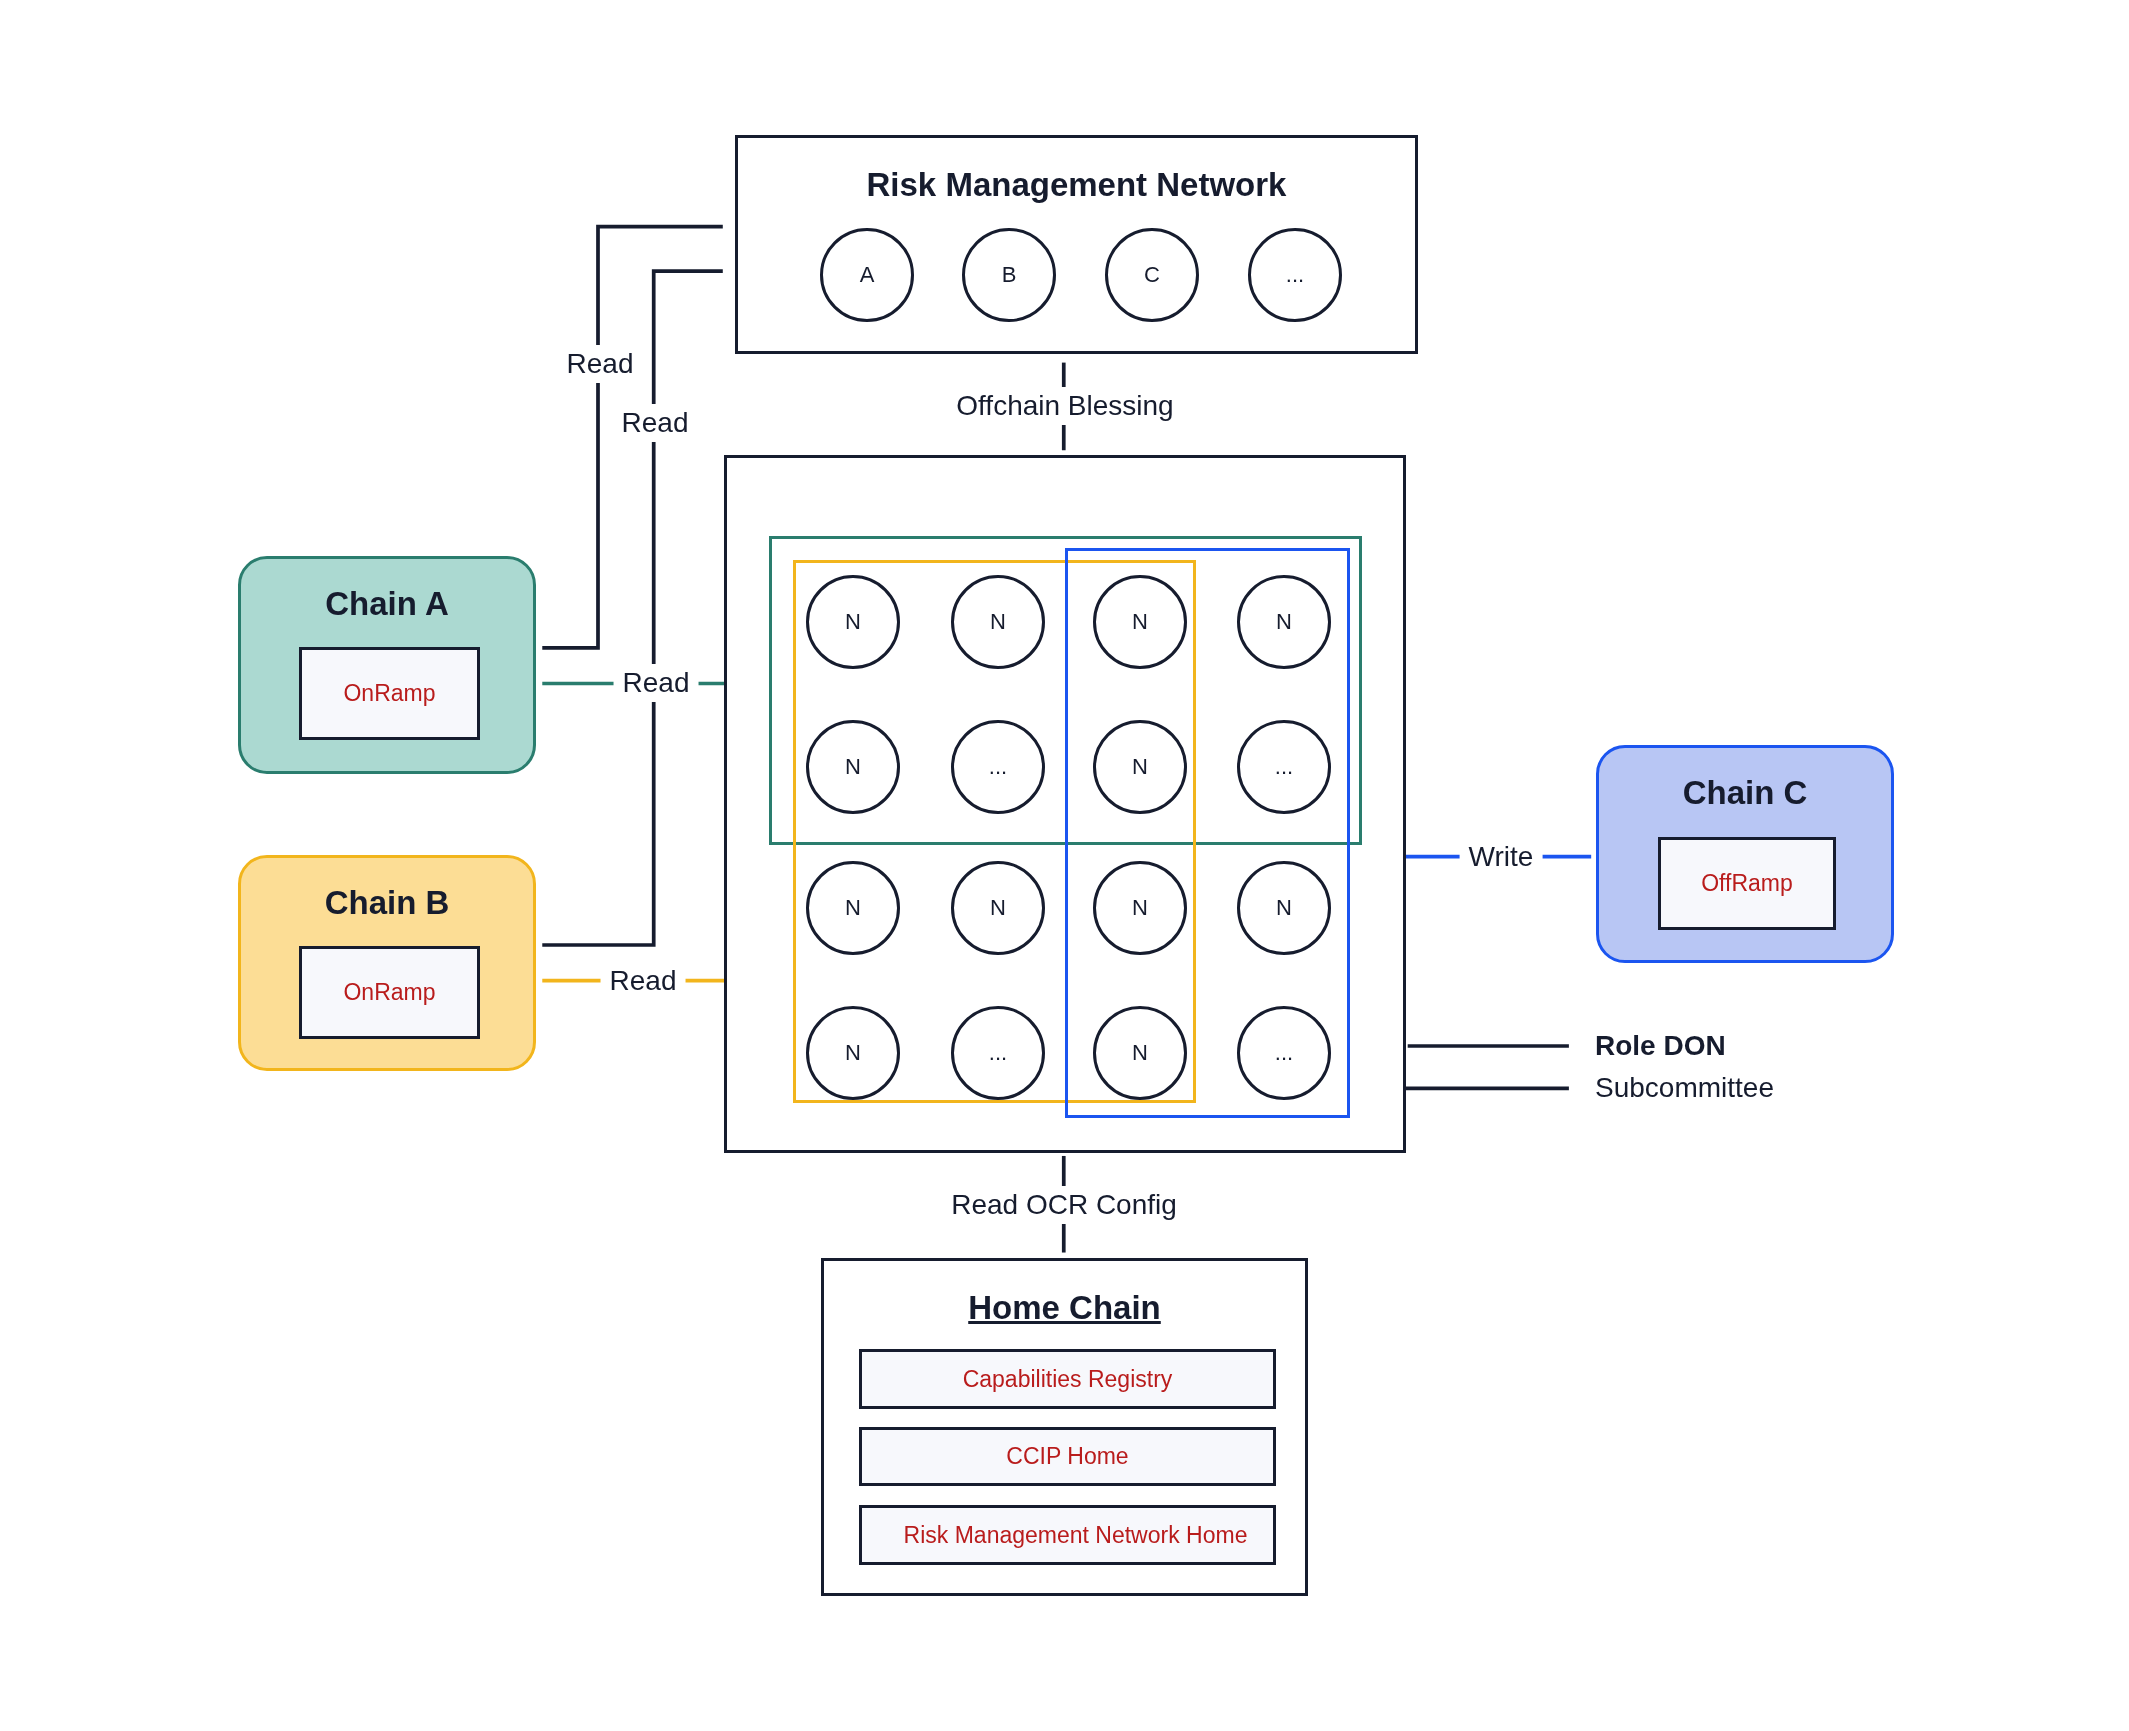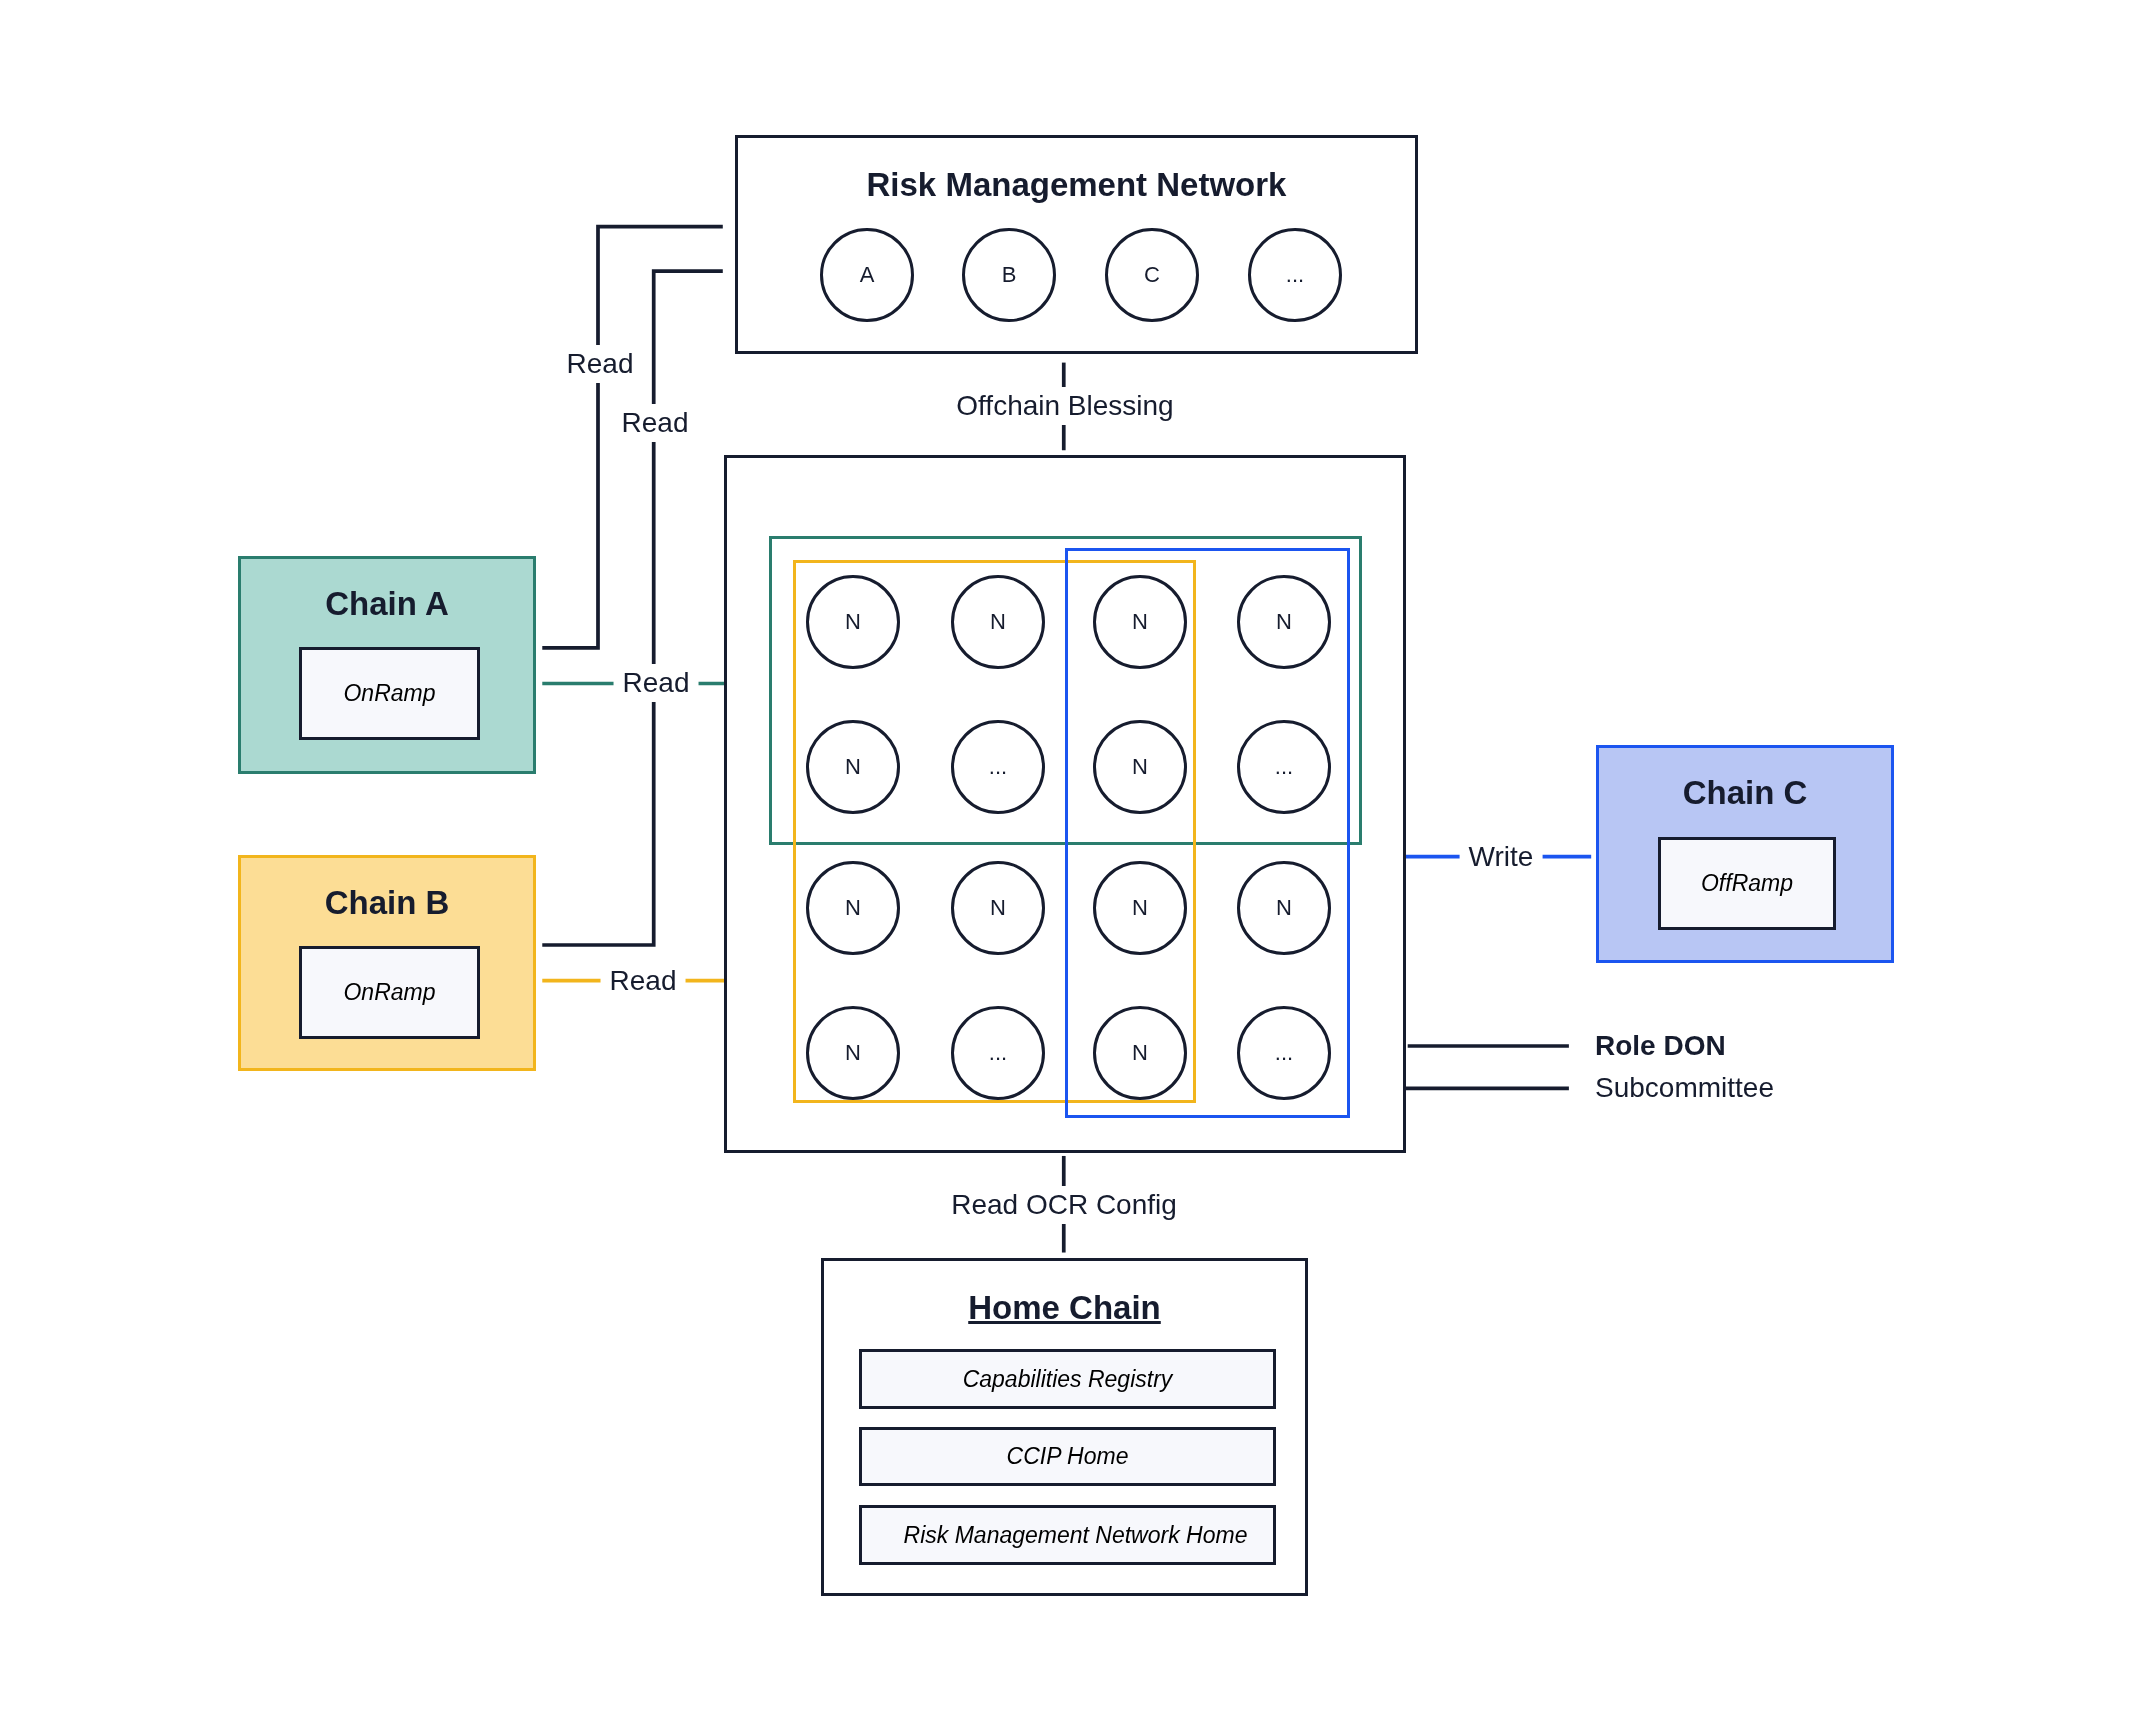--- a/index.html
+++ b/index.html
@@ -17,28 +17,28 @@
   .node{
     position:absolute;width:94px;height:94px;border-radius:50%;
     border:3.7px solid #161c2e;background:#ffffff;box-sizing:border-box;
     display:flex;align-items:center;justify-content:center;
     font-size:22px;color:#161c2e;
   }
   .group-outline{position:absolute;box-sizing:border-box;background:transparent;border:3.7px solid;}
   .outline-teal{border-color:#2a7d6e;}
   .outline-yellow{border-color:#f2b51c;}
   .outline-blue{border-color:#1b55f0;}
-  .chain{position:absolute;box-sizing:border-box;}
+  .chain{position:absolute;box-sizing:border-box;border-radius:29px;}
   .chain-a{background:#abd9d1;border:3.7px solid #2a7d6e;}
   .chain-b{background:#fcdd95;border:3.7px solid #f2b51c;}
   .chain-c{background:#b8c6f4;border:3.7px solid #1b55f0;}
   .contract{
     position:absolute;box-sizing:border-box;background:#f7f8fc;border:3.7px solid #161c2e;
     display:flex;align-items:center;justify-content:center;
-    font-size:23px;color:#000000;white-space:nowrap;font-style:italic;
+    font-size:23px;color:#b91c1c;white-space:nowrap;
   }
   .edge-label{
     position:absolute;transform:translate(-50%,-50%);
     background:#ffffff;padding:3px 9px;
     font-size:28px;color:#161c2e;white-space:nowrap;text-align:right;
   }
   .edge-label.plain{background:transparent;transform:translate(0,-50%);padding:3px 0;}
   svg.connectors{position:absolute;left:0;top:0;pointer-events:none;}
   svg.connectors path{fill:none;stroke-width:5px;}
 </style>

